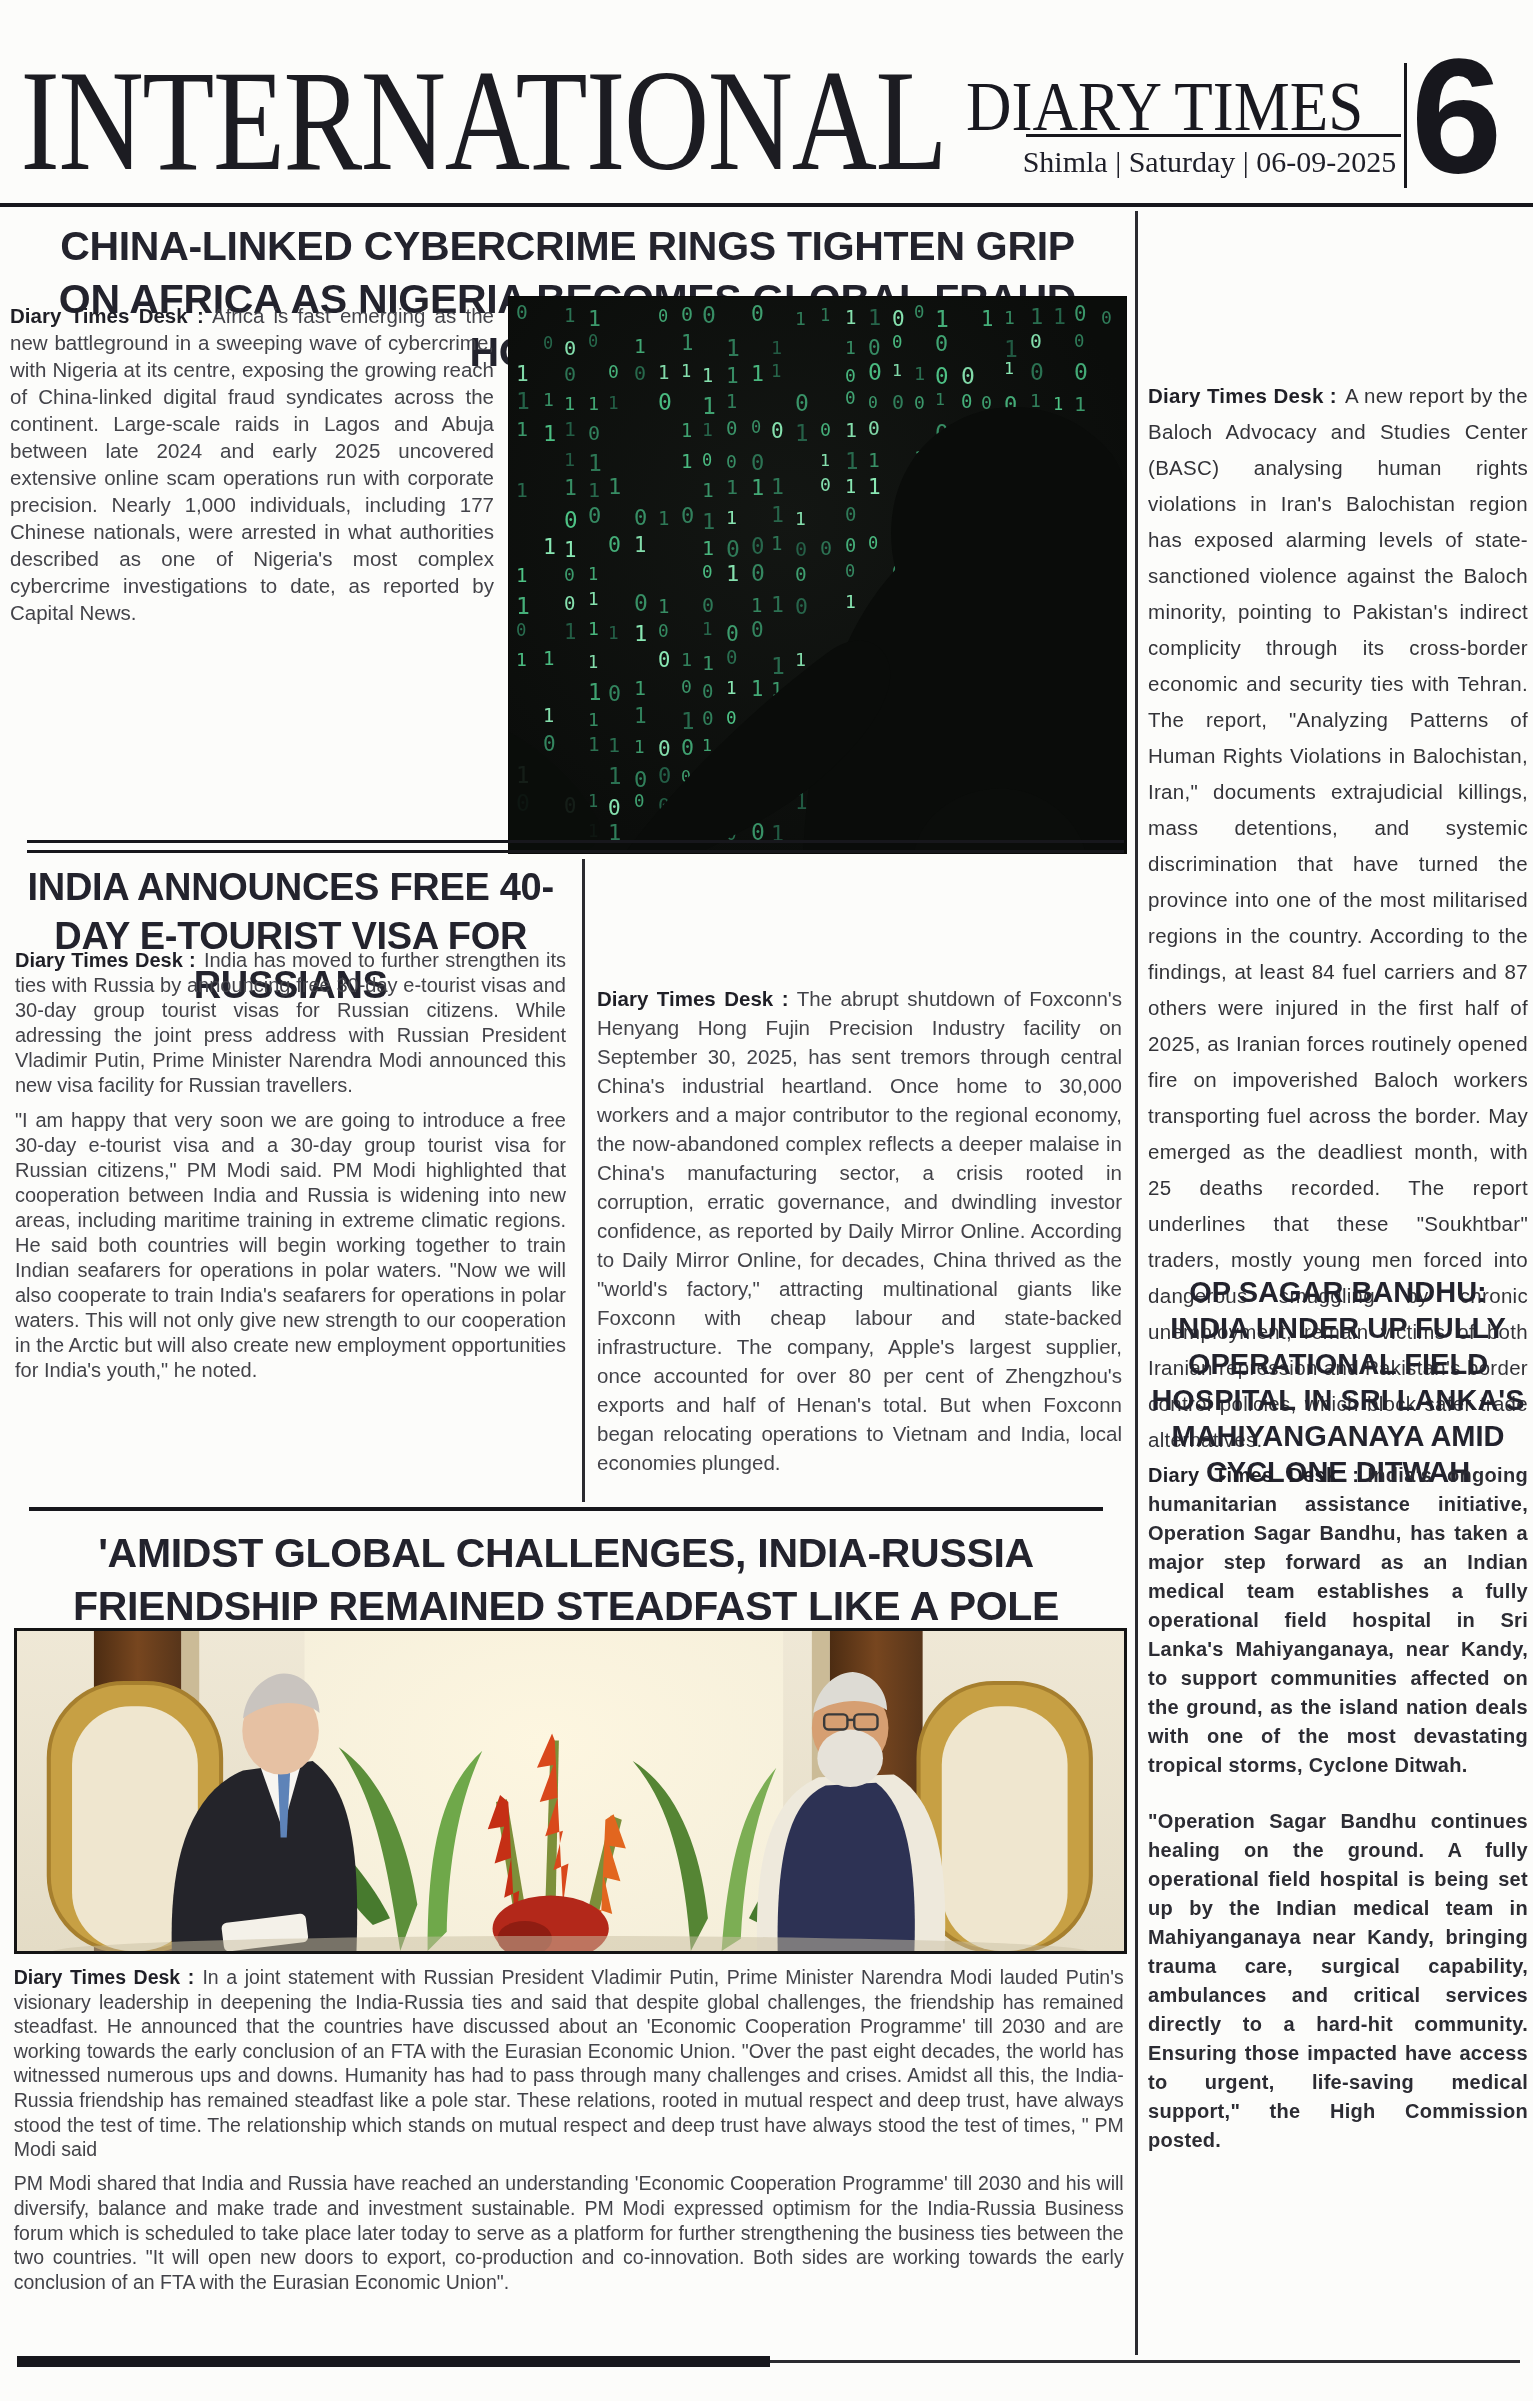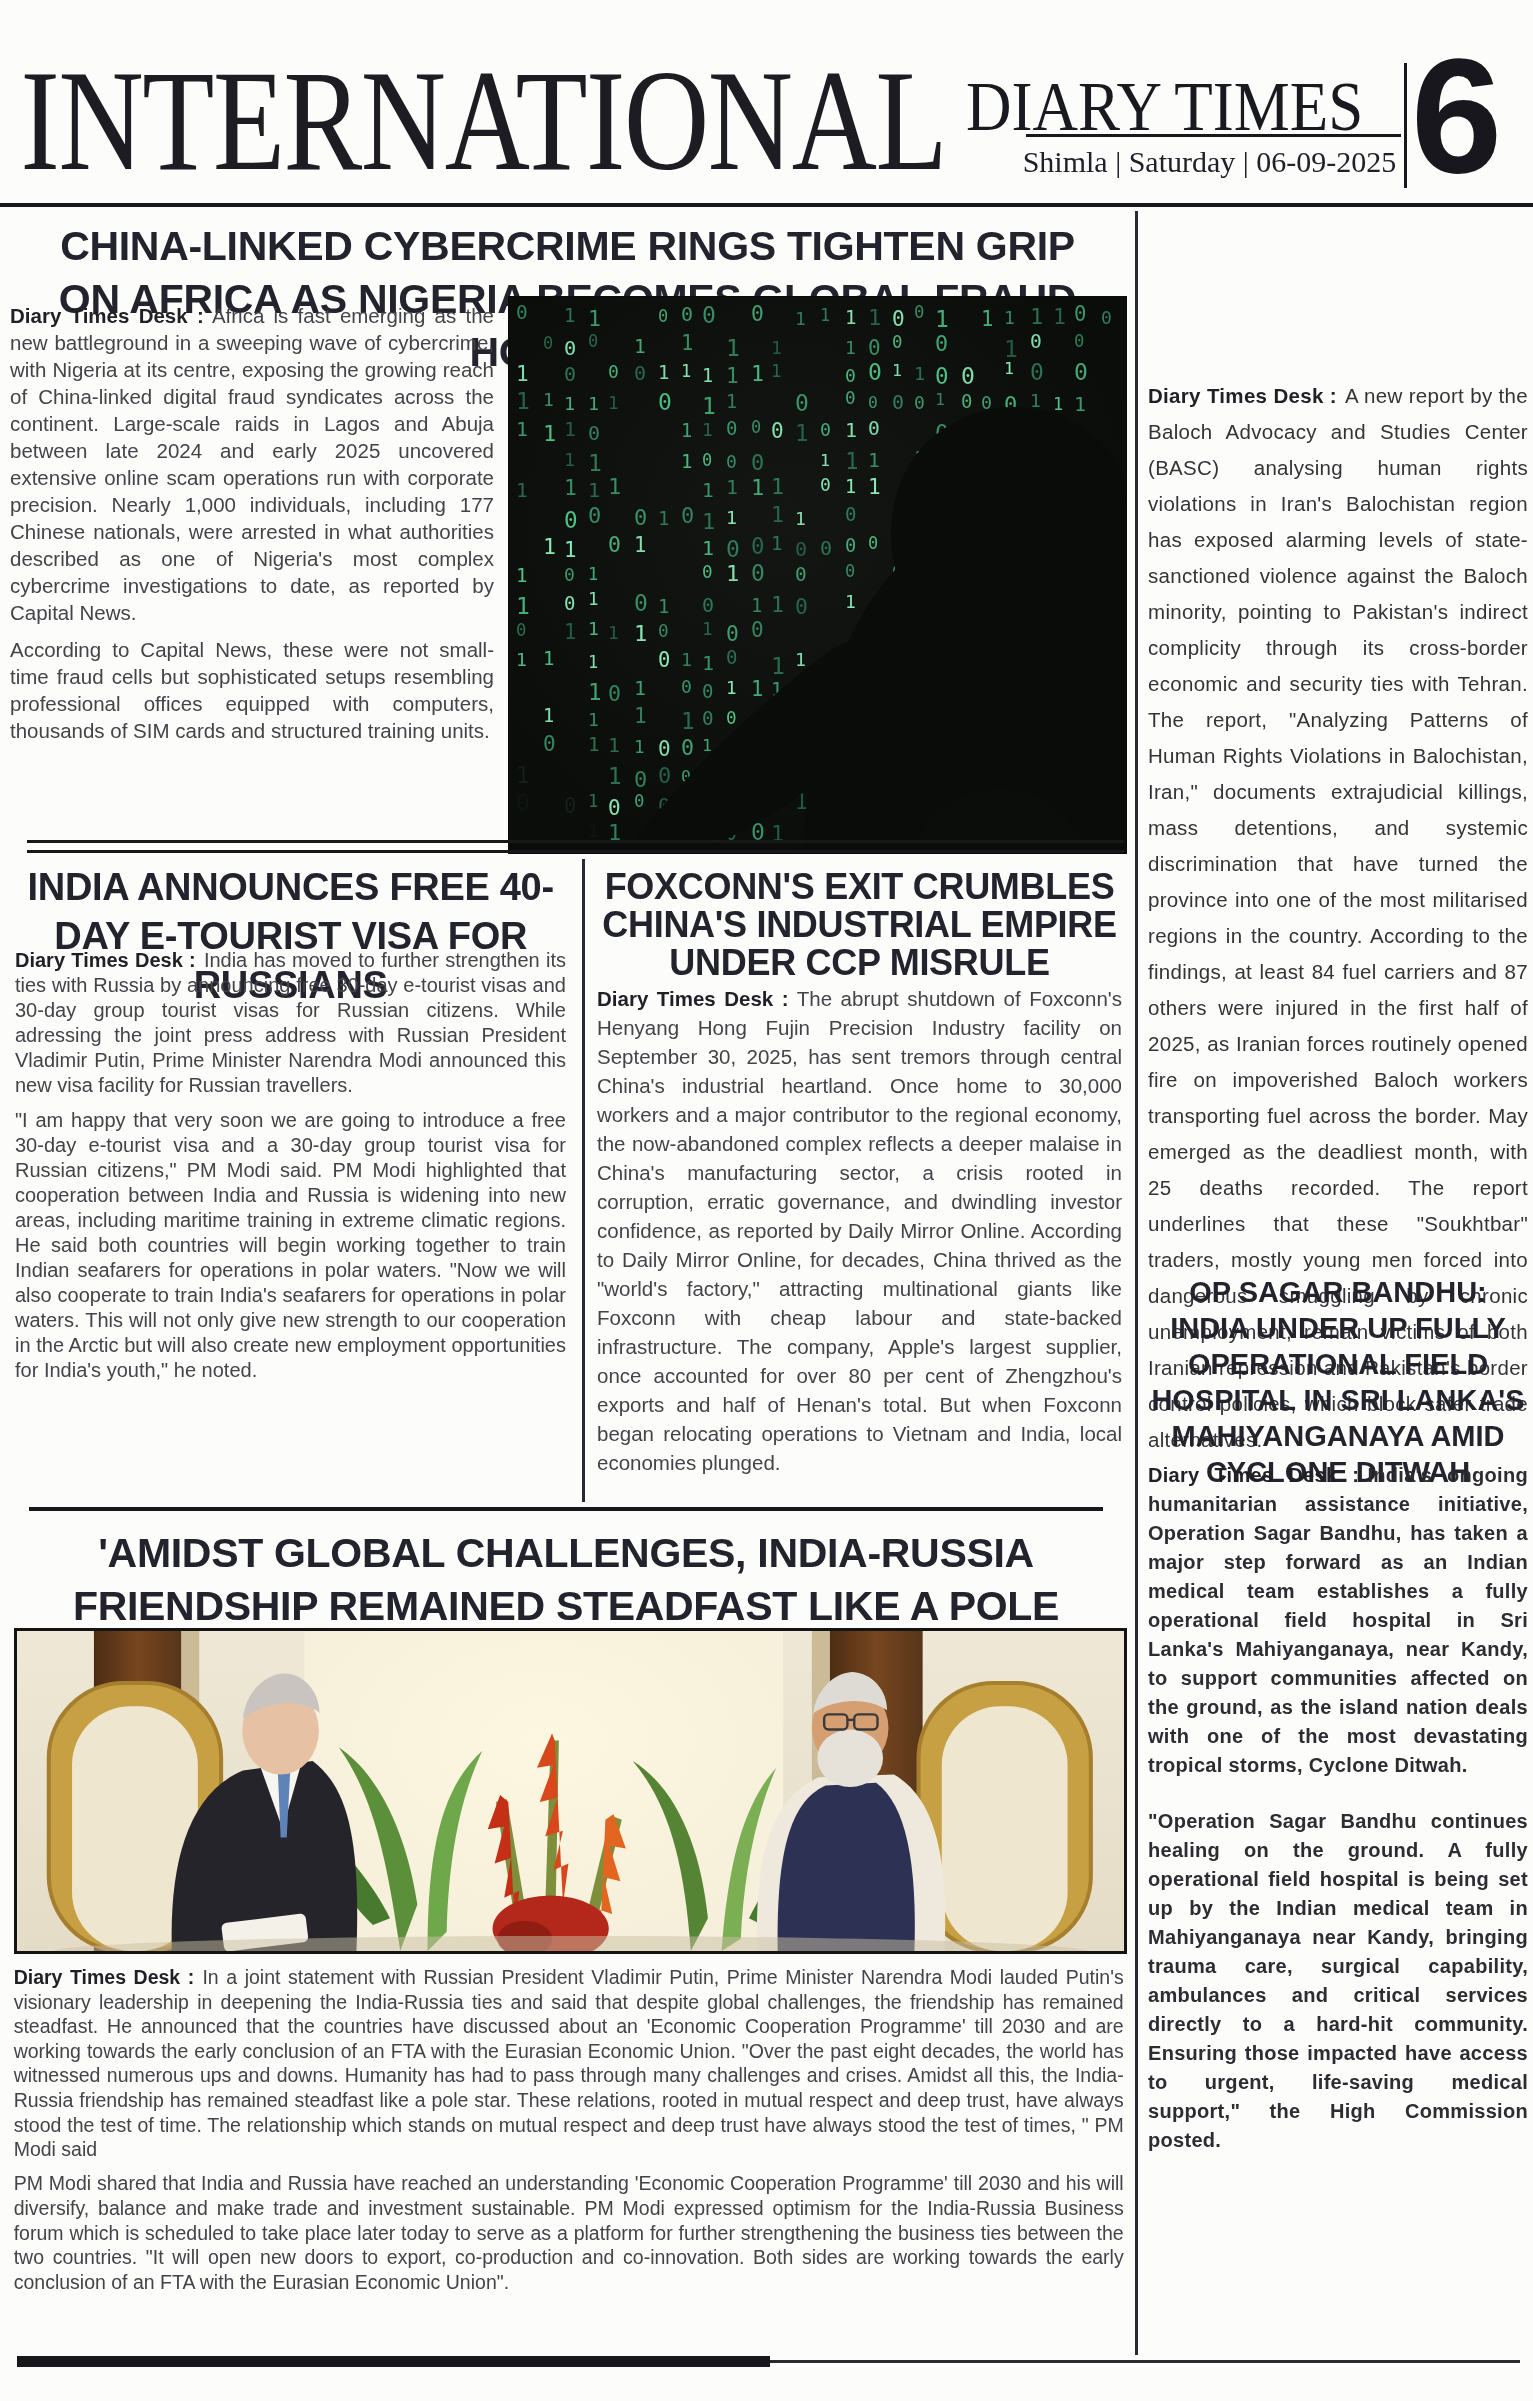--- a/index.html
+++ b/index.html
@@ -57,21 +57,20 @@
   </div>
   <div class="abs rule" style="left:1404px;top:63px;width:3.4px;height:125px;"></div>
   <div class="abs page-number" style="left:1411px;top:34px;">6</div>
 
   <div class="abs rule" style="left:0;top:203px;width:1533px;height:4.1px;"></div>
 
   <div class="abs headline hl-xl" style="left:27px;top:220px;width:1081px;">CHINA-LINKED CYBERCRIME RINGS TIGHTEN GRIP ON AFRICA AS NIGERIA BECOMES GLOBAL FRAUD HOTSPOT</div>
 
   <div class="abs body-text col-cyber" style="left:10px;top:302px;width:484px;">
     <p><span class="lead">Diary Times Desk :</span><span>Africa is fast emerging as the new battleground in a sweeping wave of cybercrime, with Nigeria at its centre, exposing the growing reach of China-linked digital fraud syndicates across the continent. Large-scale raids in Lagos and Abuja between late 2024 and early 2025 uncovered extensive online scam operations run with corporate precision. Nearly 1,000 individuals, including 177 Chinese nationals, were arrested in what authorities described as one of Nigeria's most complex cybercrime investigations to date, as reported by Capital News.</span></p>
-    <p>According to Capital News, these were not small-time fraud cells but sophisticated setups resembling professional offices equipped with computers, thousands of SIM cards and structured training units.</p>
   </div>
 
   <div id="hacker" class="abs hacker" style="left:508px;top:296px;width:617px;height:556px;">
     <span style="left: 6.9px; top: 4.3px; font-size: 19.5px; color: rgb(65, 176, 125); opacity: 0.719047;">0</span>
       <span style="left: 6.9px; top: 65px; font-size: 21px; color: rgb(138, 232, 180); opacity: 0.933941;">1</span>
       <span style="left: 6.9px; top: 91px; font-size: 23px; color: rgb(53, 156, 113); opacity: 0.590838;">1</span>
       <span style="left: 6.9px; top: 120px; font-size: 20px; color: rgb(72, 188, 132); opacity: 0.797729;">1</span>
       <span style="left: 6.9px; top: 182px; font-size: 19.6px; color: rgb(56, 160, 116); opacity: 0.619882;">1</span>
       <span style="left: 6.9px; top: 267px; font-size: 19px; color: rgb(83, 209, 143); opacity: 0.930399;">1</span>
       <span style="left: 6.9px; top: 296px; font-size: 23px; color: rgb(78, 199, 138); opacity: 0.870114;">1</span>
@@ -400,21 +399,20 @@
   <div class="abs divider-v" style="left:582px;top:859px;width:2.7px;height:643px;"></div>
 
   <div class="abs divider-v" style="left:1135px;top:211px;width:2.7px;height:2144px;"></div>
 
   <div class="abs headline hl-lg" style="left:13.7px;top:863px;width:554px;">INDIA ANNOUNCES FREE 40-DAY E-TOURIST VISA FOR RUSSIANS</div>
   <div class="abs body-text col-visa" style="left:15px;top:948px;width:551px;">
     <p><span class="lead">Diary Times Desk :</span><span>India has moved to further strengthen its ties with Russia by announcing free 30-day e-tourist visas and 30-day group tourist visas for Russian citizens. While adressing the joint press address with Russian President Vladimir Putin, Prime Minister Narendra Modi announced this new visa facility for Russian travellers.</span></p>
     <p>"I am happy that very soon we are going to introduce a free 30-day e-tourist visa and a 30-day group tourist visa for Russian citizens," PM Modi said. PM Modi highlighted that cooperation between India and Russia is widening into new areas, including maritime training in extreme climatic regions. He said both countries will begin working together to train Indian seafarers for operations in polar waters. "Now we will also cooperate to train India's seafarers for operations in polar waters. This will not only give new strength to our cooperation in the Arctic but will also create new employment opportunities for India's youth," he noted.</p>
   </div>
 
-  <div class="abs headline hl-md" style="left:597px;top:868px;width:525px;">FOXCONN'S EXIT CRUMBLES CHINA'S INDUSTRIAL EMPIRE UNDER CCP MISRULE</div>
   <div class="abs body-text col-fox" style="left:597px;top:984px;width:525px;">
     <p><span class="lead">Diary Times Desk :</span><span>The abrupt shutdown of Foxconn's Henyang Hong Fujin Precision Industry facility on September 30, 2025, has sent tremors through central China's industrial heartland. Once home to 30,000 workers and a major contributor to the regional economy, the now-abandoned complex reflects a deeper malaise in China's manufacturing sector, a crisis rooted in corruption, erratic governance, and dwindling investor confidence, as reported by Daily Mirror Online. According to Daily Mirror Online, for decades, China thrived as the "world's factory," attracting multinational giants like Foxconn with cheap labour and state-backed infrastructure. The company, Apple's largest supplier, once accounted for over 80 per cent of Zhengzhou's exports and half of Henan's total. But when Foxconn began relocating operations to Vietnam and India, local economies plunged.</span></p>
   </div>
 
   <div class="abs rule" style="left:29px;top:1507px;width:1074px;height:4.1px;"></div>
 
   <div class="abs body-text col-baloch" style="left:1148px;top:378px;width:380px;">
     <p><span class="lead">Diary Times Desk :</span><span>A new report by the Baloch Advocacy and Studies Center (BASC) analysing human rights violations in Iran's Balochistan region has exposed alarming levels of state-sanctioned violence against the Baloch minority, pointing to Pakistan's indirect complicity through its cross-border economic and security ties with Tehran. The report, "Analyzing Patterns of Human Rights Violations in Balochistan, Iran," documents extrajudicial killings, mass detentions, and systemic discrimination that have turned the province into one of the most militarised regions in the country. According to the findings, at least 84 fuel carriers and 87 others were injured in the first half of 2025, as Iranian forces routinely opened fire on impoverished Baloch workers transporting fuel across the border. May emerged as the deadliest month, with 25 deaths recorded. The report underlines that these "Soukhtbar" traders, mostly young men forced into dangerous smuggling by chronic unemployment, remain victims of both Iranian repression and Pakistan's border control policies, which block safer trade alternatives.</span></p>
   </div>
 

